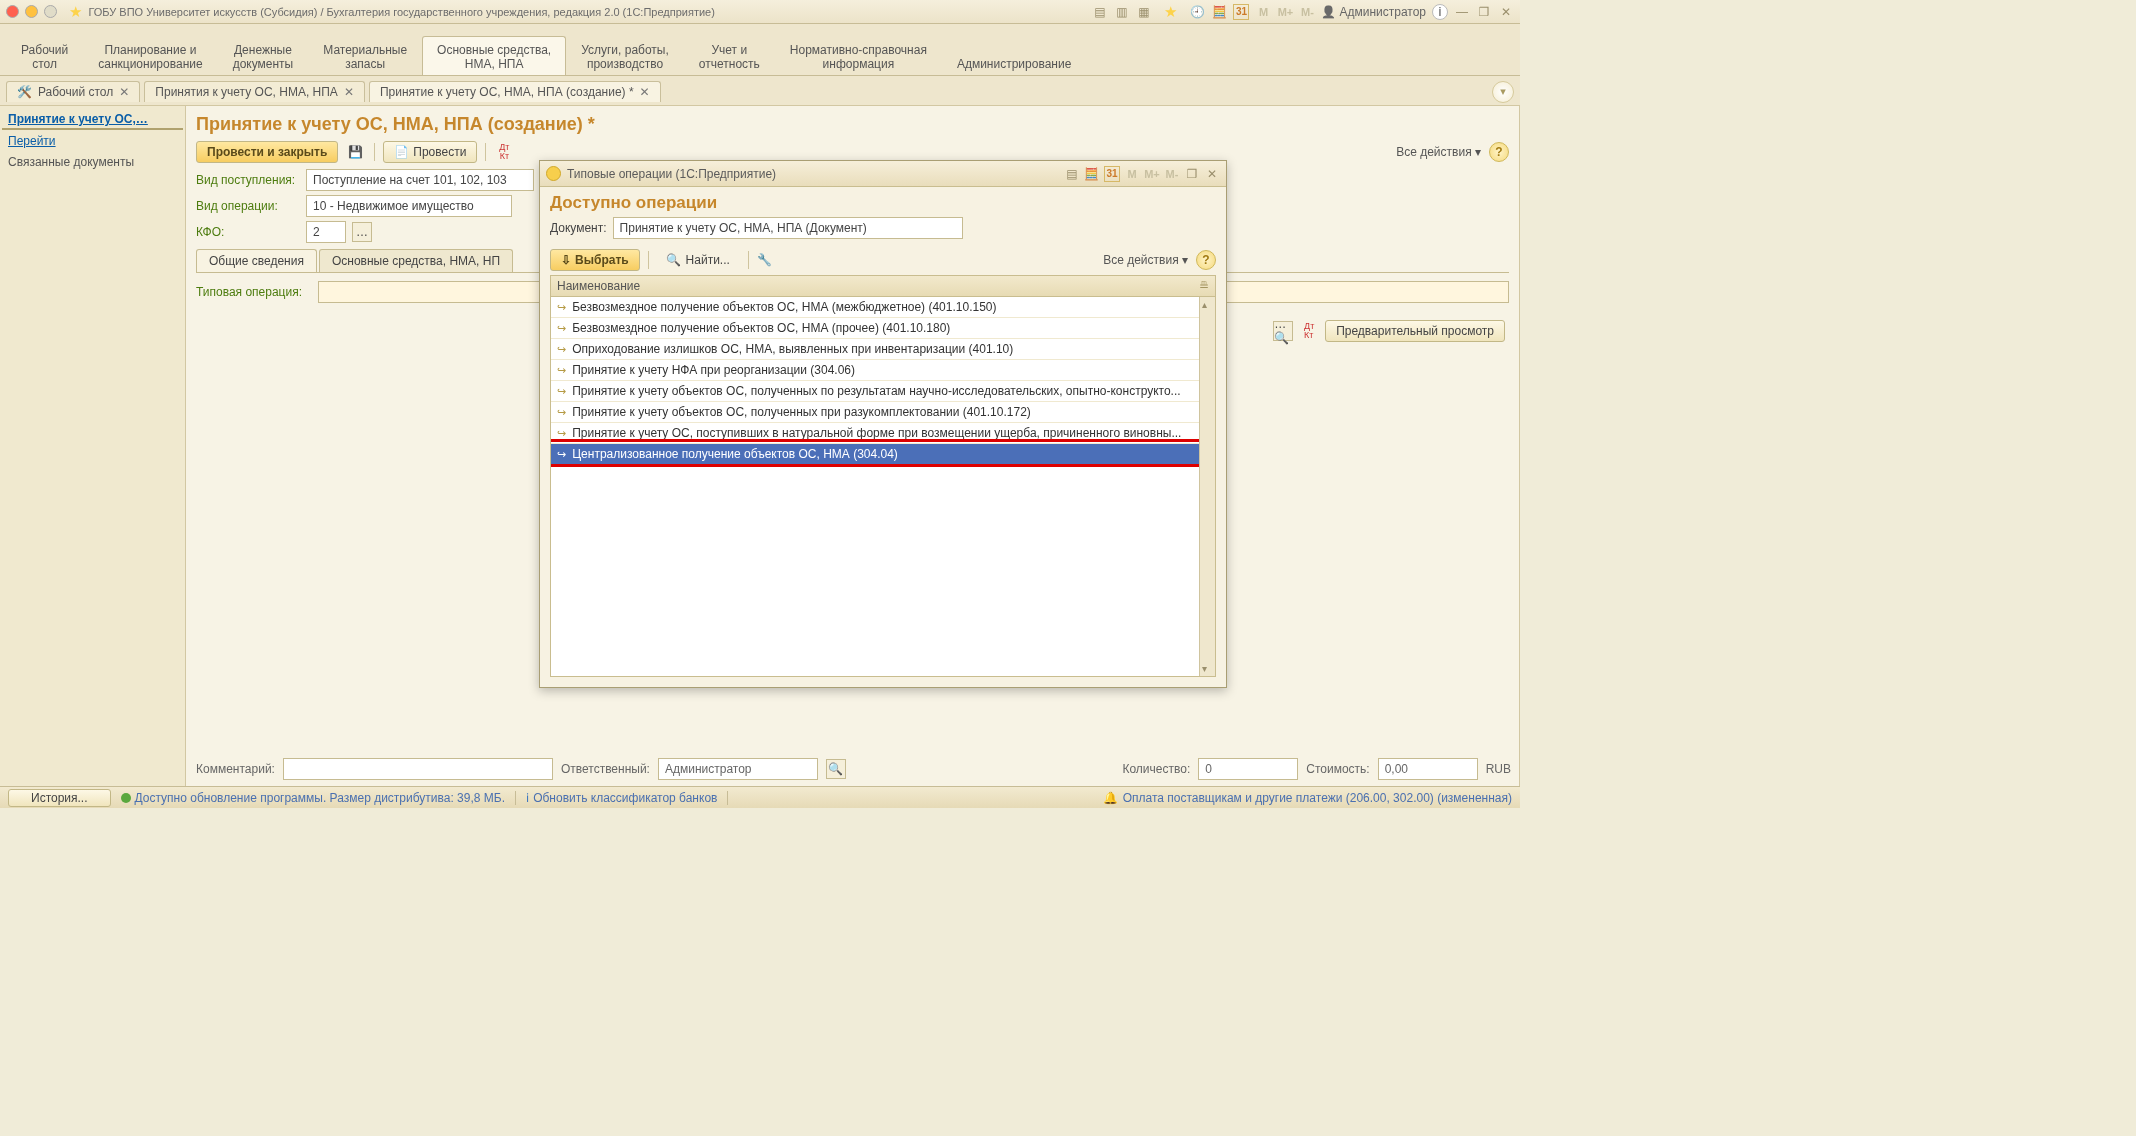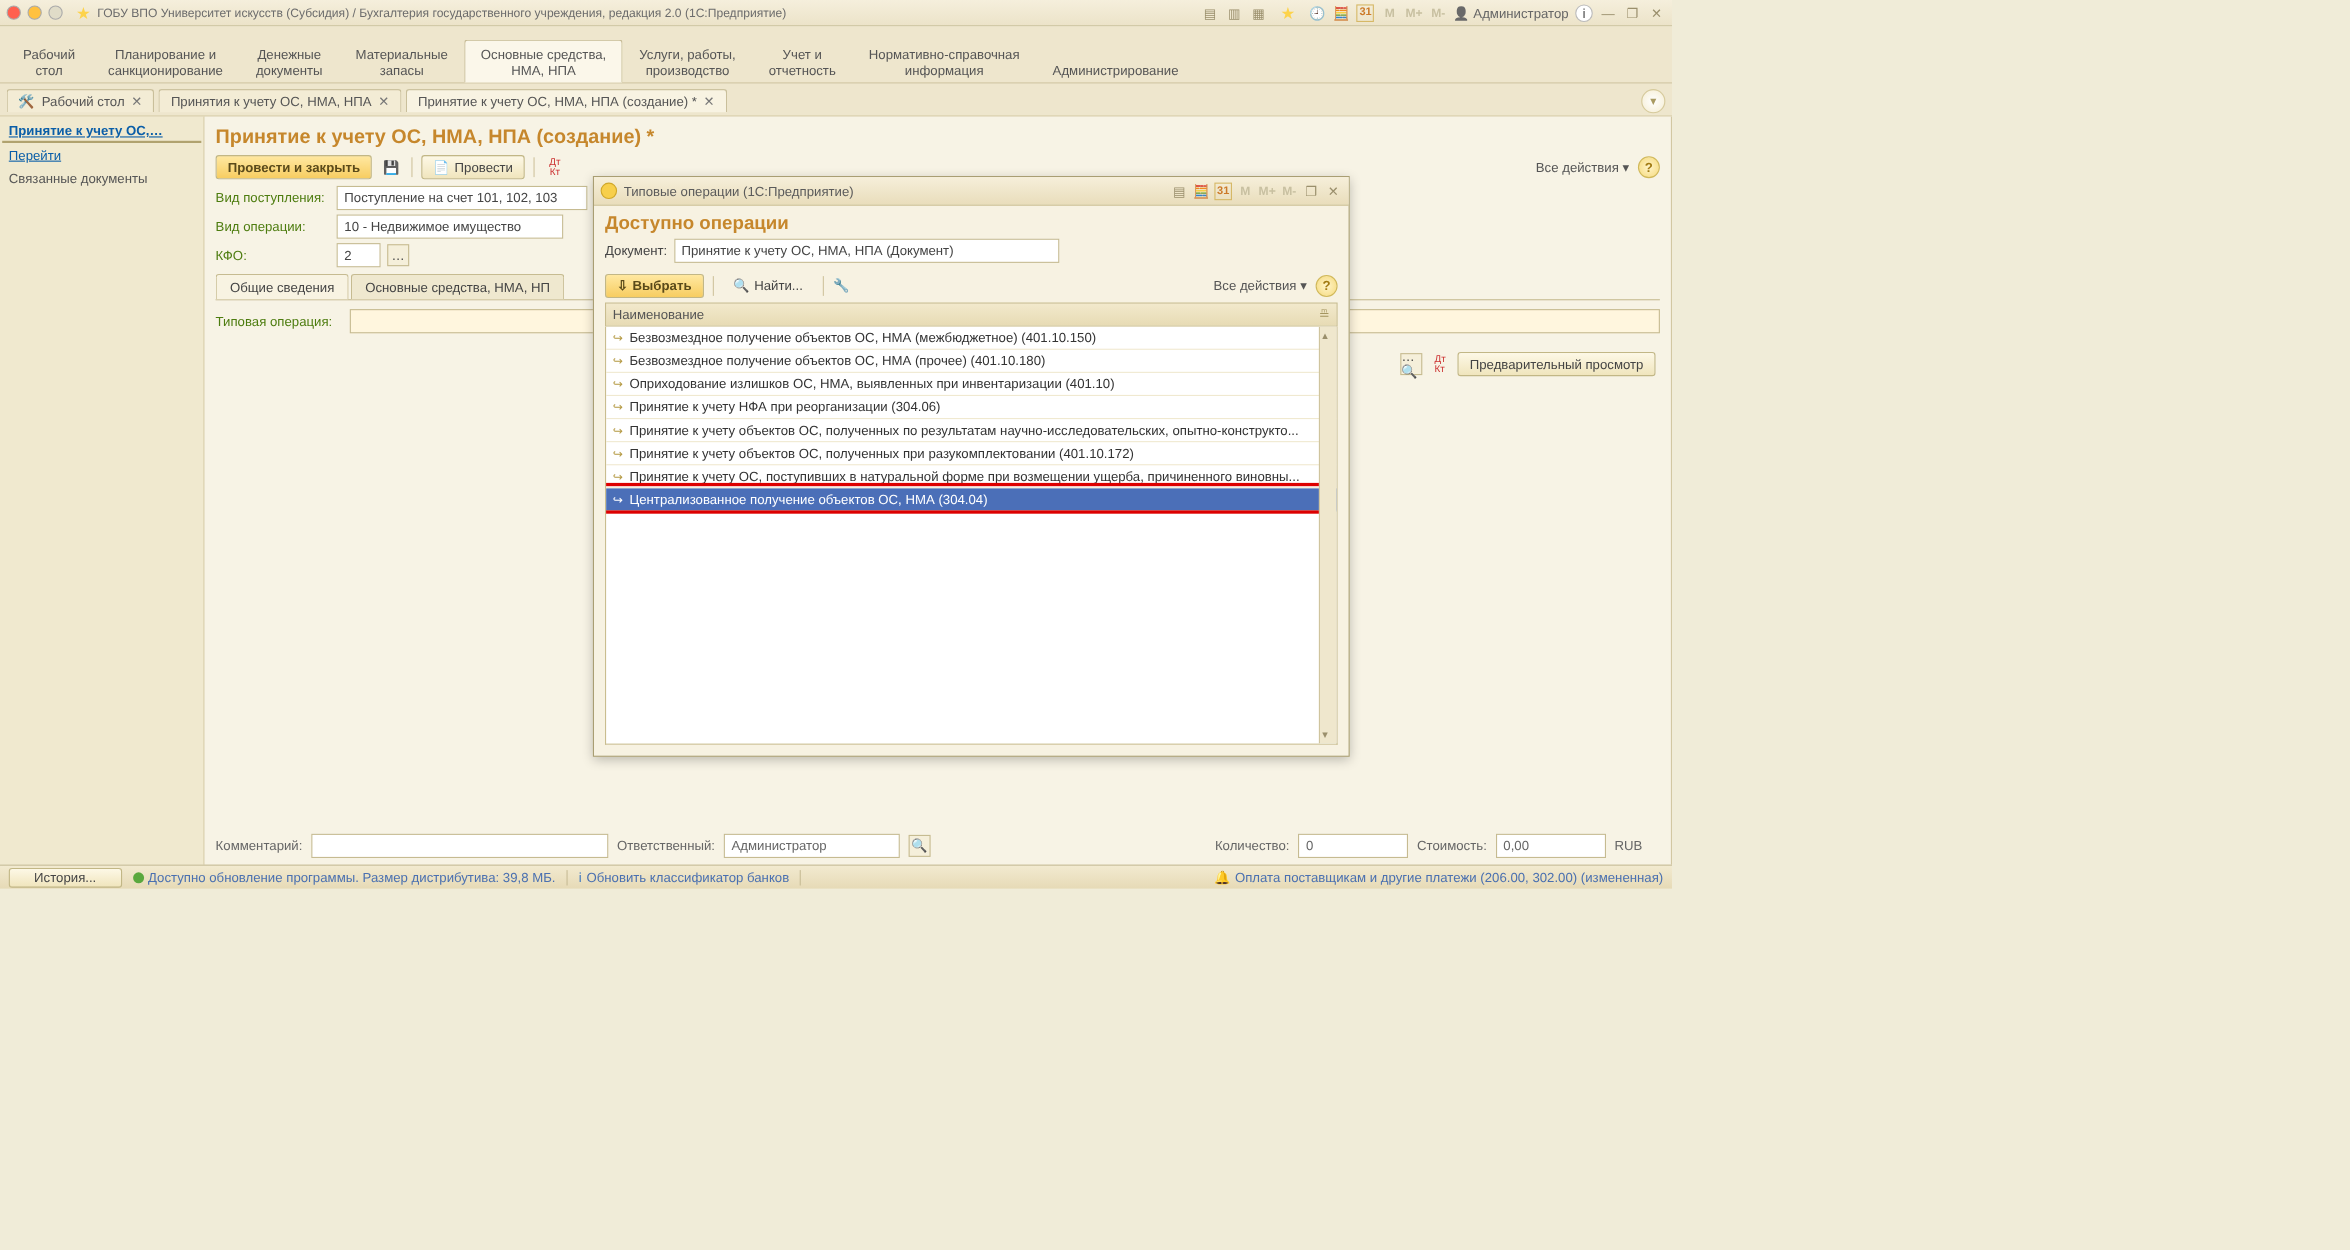--- a/index.html
+++ b/index.html
@@ -50,21 +50,21 @@
   
   .inner-tabs{display:flex; gap:0; margin-top:6px; border-bottom:1px solid #c6bb91;}
   .inner-tab{padding:4px 12px; border:1px solid #c6bb91; border-bottom:none; background:#efe8cf; border-radius:3px 3px 0 0; margin-right:2px; cursor:pointer;}
   .inner-tab.active{background:#f8f3e2;}
   .row-typed{display:flex; align-items:center; margin-top:8px; gap:6px;}
   .row-typed .lbl{width:116px;}
   .row-typed .field{flex:1; background:#fff6de;}
   .preview-row{position:absolute; right:14px; top:214px; display:flex; align-items:center; gap:6px;}
   .preview-btn{border:1px solid #c2b786; background:linear-gradient(#fdf8e6,#f0e5bd); padding:3px 10px; border-radius:3px;}
   
-  .content-footer{position:absolute; left:10px; right:26px; bottom:6px; display:flex; align-items:center; gap:8px; color:#666;}
+  .content-footer{position:absolute; left:10px; right:8px; bottom:6px; display:flex; align-items:center; gap:8px; color:#666;}
   .content-footer .fld{border:1px solid #c6bb91; background:#fff; height:22px; padding:2px 6px; display:inline-flex; align-items:center;}
   .content-footer .right{margin-left:auto; display:flex; align-items:center; gap:8px;}
   .num-field{width:100px; text-align:right; padding-right:6px;}
   
   .modal{position:absolute; left:525px; top:160px; width:688px; height:528px; background:#f7f2e2; border:1px solid #a99e73; box-shadow:0 3px 10px rgba(0,0,0,0.25); display:flex; flex-direction:column;margin-left:14px;}
   .modal-title{display:flex; align-items:center; height:26px; padding:0 6px; background:linear-gradient(#f6efda,#e9ddbb); border-bottom:1px solid #c9bd8f;}
   .modal-title .logo{width:15px;height:15px;border-radius:50%;background:#f7cf4c;border:1px solid #d0a82a;margin-right:6px;}
   .modal-title .txt{color:#5b5b5b;}
   .modal-title .rgroup{margin-left:auto; display:flex; align-items:center; gap:4px;}
   .modal-head{color:#c6872c; font-size:17px; font-weight:bold; padding:6px 10px 2px;}

